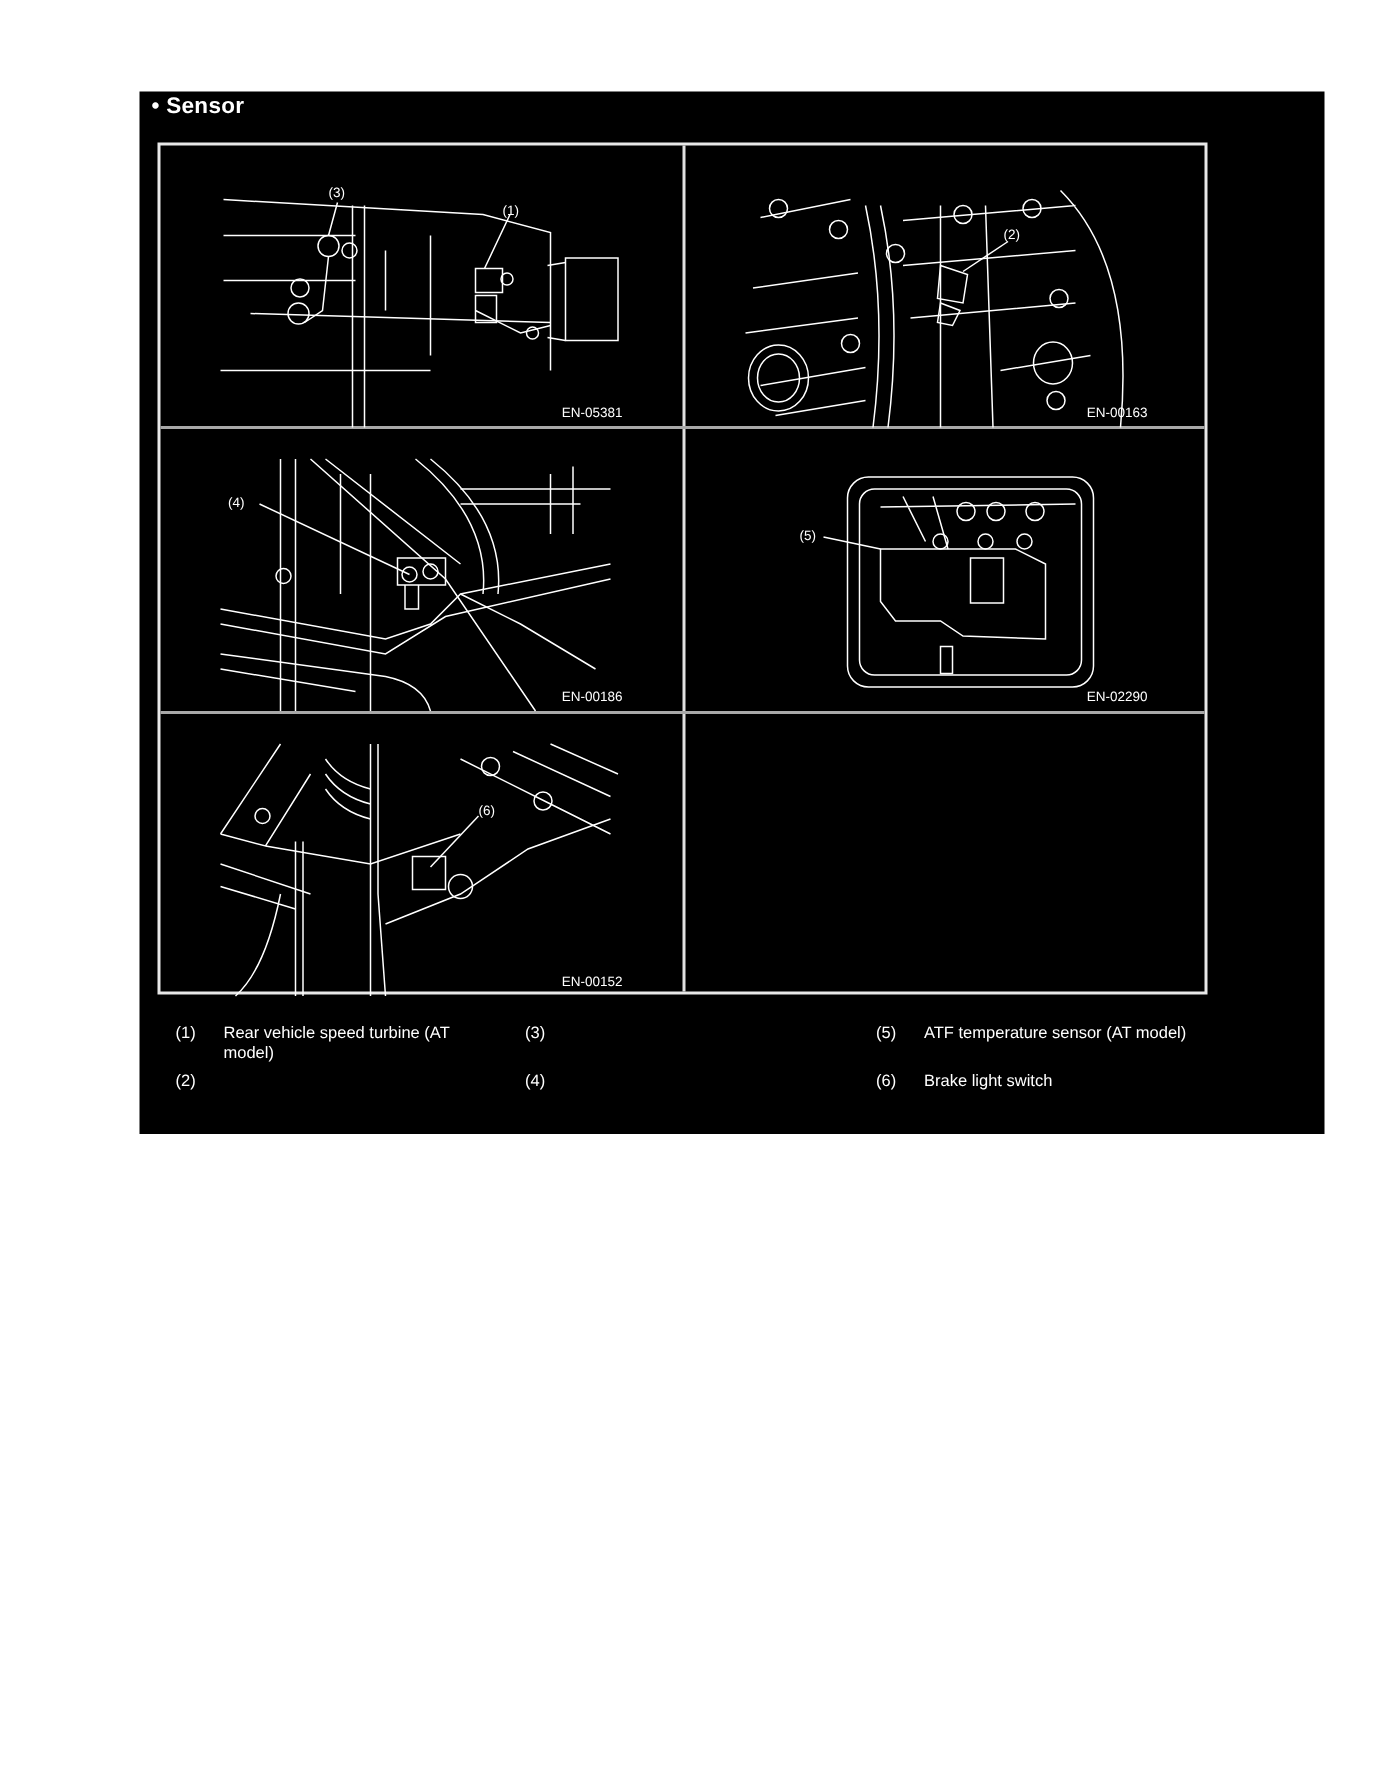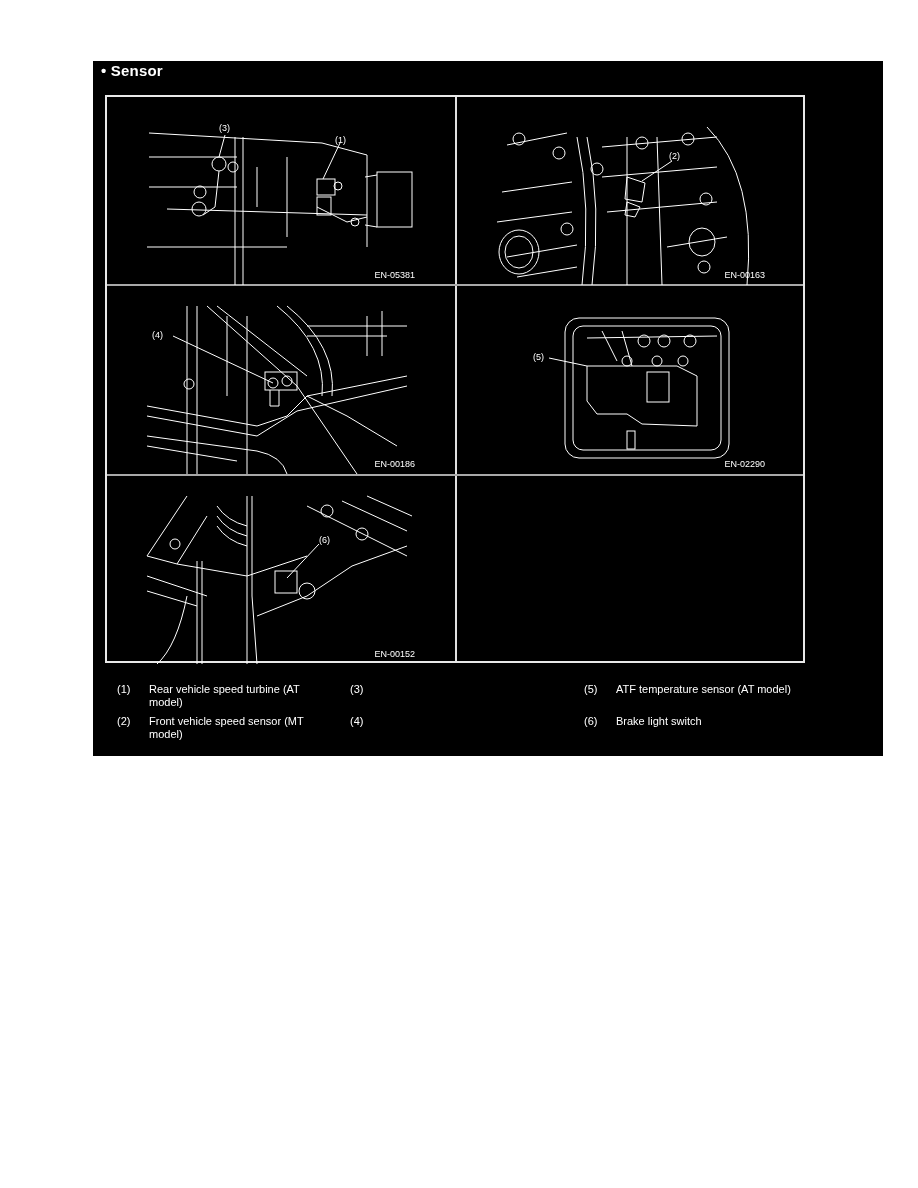--- a/index.html
+++ b/index.html
@@ -142,21 +142,20 @@
     <div class="cell" style="left:350px;top:379px"></div>
   </div>
 
   <div class="legend">
     <div class="lg" style="left:24px;top:2px">
       <span class="num">(1)</span>
       <span class="txt">Rear vehicle speed turbine (AT model)</span>
     </div>
     <div class="lg" style="left:24px;top:34px">
       <span class="num">(2)</span>
-      <span class="txt">Front vehicle speed sensor (MT model)</span>
     </div>
     <div class="lg" style="left:257px;top:2px">
       <span class="num">(3)</span>
     </div>
     <div class="lg" style="left:257px;top:34px">
       <span class="num">(4)</span>
     </div>
     <div class="lg" style="left:491px;top:2px">
       <span class="num">(5)</span>
       <span class="txt">ATF temperature sensor (AT model)</span>

